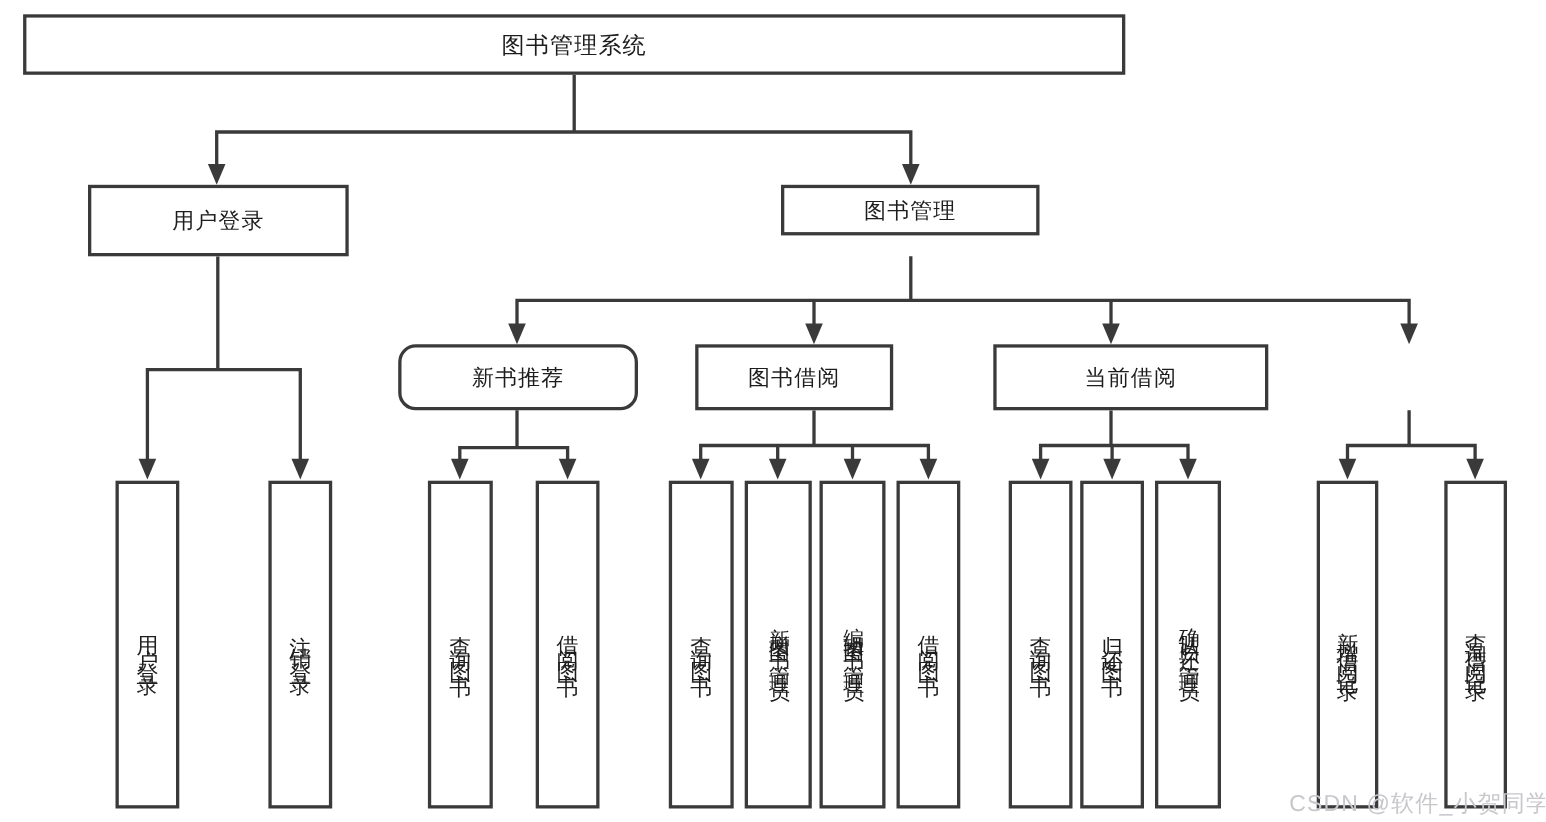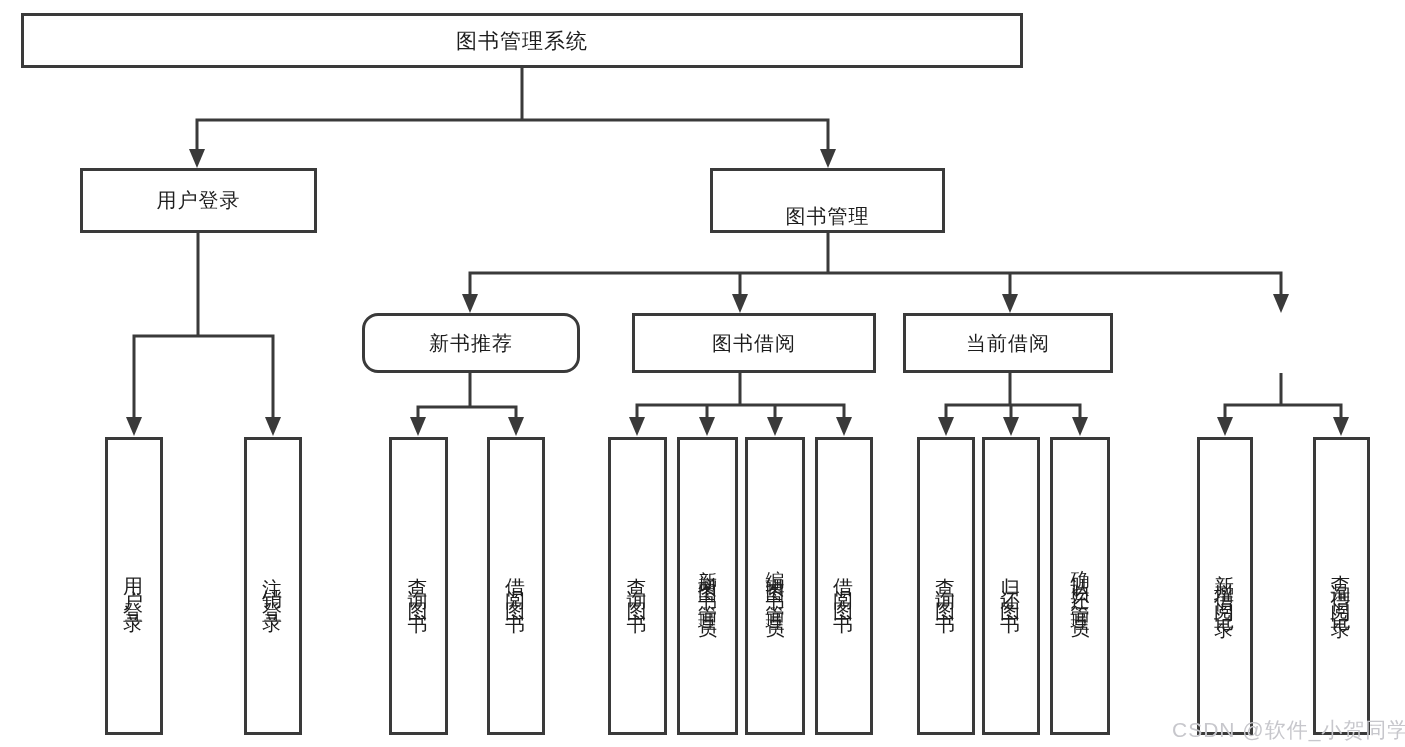--- a/index.html
+++ b/index.html
@@ -94,31 +94,31 @@
     </g>
   </svg>
 
   <div class="node h-node root-node" style="left:21px; top:13px; width:1002px; height:55px;">
     <span>图书管理系统</span>
   </div>
 
   <div class="node h-node" style="left:80px; top:168px; width:237px; height:65px;">
     <span>用户登录</span>
   </div>
-  <div class="node h-node" style="left:710px; top:168px; width:235px; height:65px;align-items:flex-end;">
+  <div class="node h-node" style="left:710px; top:168px; width:235px; height:46px;">
     <span>图书管理</span>
   </div>
 
   <div class="node h-node" style="left:362px; top:313px; width:218px; height:60px;border-radius:16px;">
     <span>新书推荐</span>
   </div>
-  <div class="node h-node" style="left:632px; top:313px; width:244px; height:60px;">
+  <div class="node h-node" style="left:632px; top:313px; width:180px; height:60px;">
     <span>图书借阅</span>
   </div>
-  <div class="node h-node" style="left:903px; top:313px; width:210px; height:60px;">
+  <div class="node h-node" style="left:903px; top:313px; width:250px; height:60px;">
     <span>当前借阅</span>
   </div>
 
   <div class="node leaf v4" style="left:105px; width:58px;">
     <span>用户登录</span>
   </div>
   <div class="node leaf v4" style="left:244px; width:58px;">
     <span>注销登录</span>
   </div>
 

